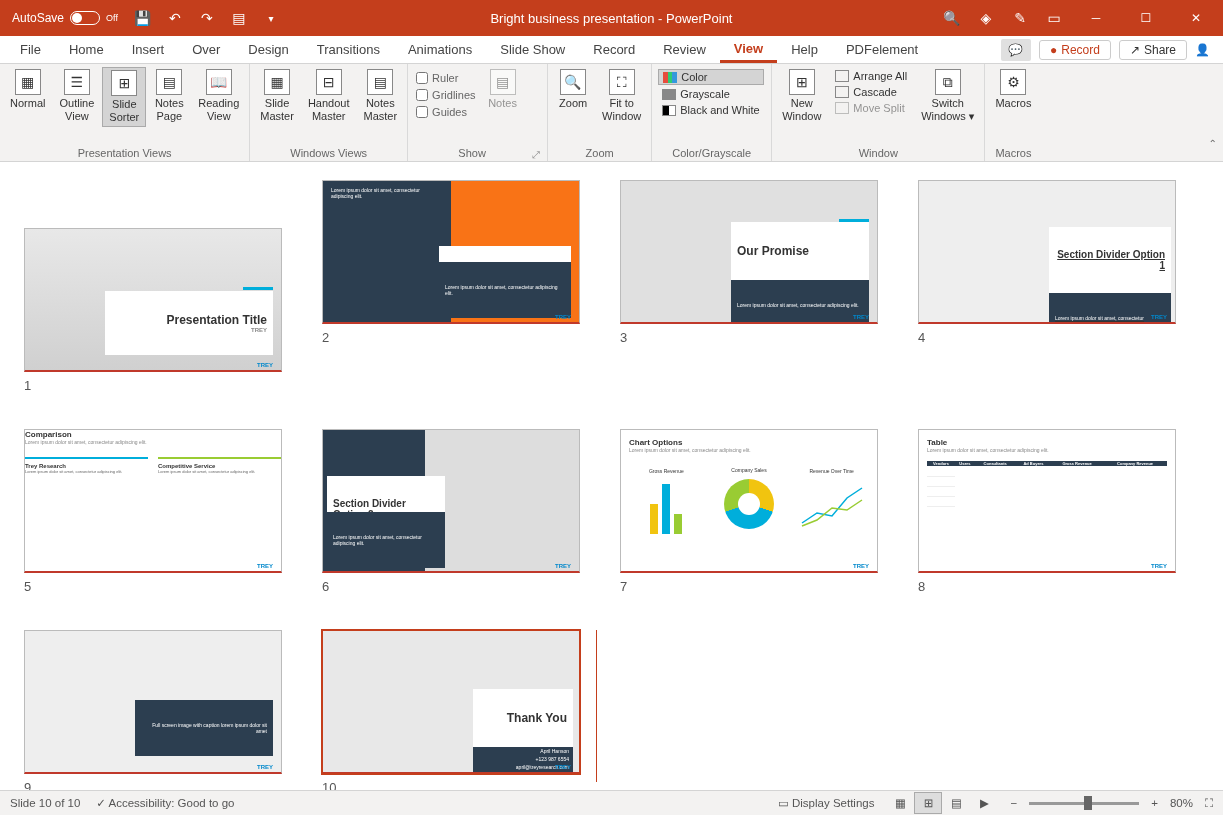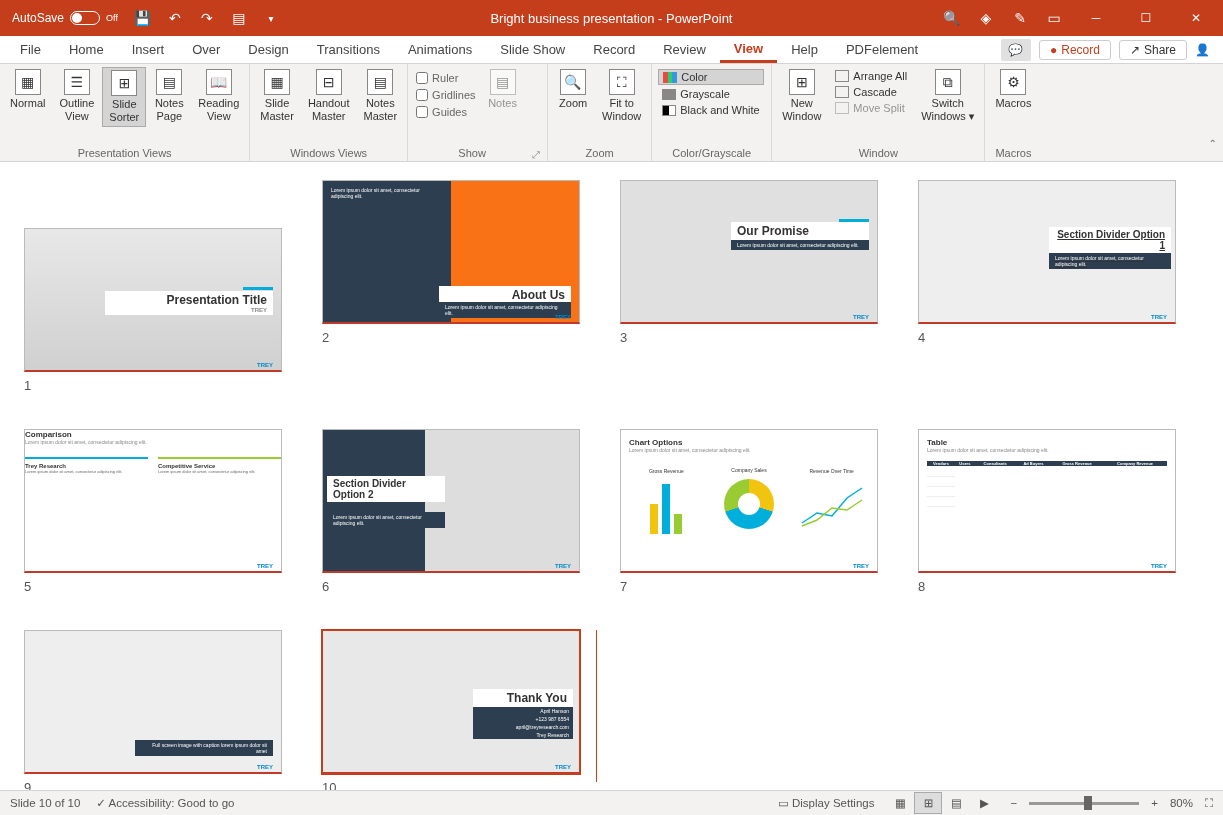--- a/index.html
+++ b/index.html
@@ -40,21 +40,21 @@
 .collapse-btn { position:absolute; right:6px; top:138px; font-size:10px; color:#666; cursor:pointer;}
 
 .sorter-area { background: #fff; height: 628px; overflow: auto; padding: 18px 24px; }
 .slides-grid { display: flex; flex-wrap: wrap; gap: 36px 40px; }
 .slide-wrap { display: flex; flex-direction: column; gap: 6px; }
 .slide-thumb { width: 258px; height: 144px; background: #fff; border: 1px solid #bbb; position: relative; overflow:hidden; font-size:7px; color:#333; border-bottom: 2px solid #c0392b;}
 .slide-thumb.selected { outline: 2px solid #c43e1c; outline-offset: -1px; }
 .slide-num { font-size: 13px; color: #555; }
 .cursor-line { width:1px; background:#c43e1c; height: 152px; margin-left:-24px; }
 
-.s-overlay { position:absolute; background:#fff; padding:2px 6px; }
+.s-overlay { position:absolute; background:#fff; padding:22px 6px; }
 .s-overlay.dark { background:#2c3e50; color:#fff; }
 .s-title { font-weight:600; font-size:12px;}
 .trey-logo {position:absolute;bottom:2px;right:8px;font-size:6px;color:#0088cc;font-weight:bold;}
 .accent-line{position:absolute;height:3px;background:#00aedb;}
 
 .status-bar { height: 25px; background: #f3f2f1; border-top: 1px solid #d4d4d4; display: flex; align-items: center; padding: 0 10px; font-size: 11.5px; color: #555; gap: 16px; }
 .status-right { margin-left: auto; display: flex; align-items: center; gap: 12px; }
 .view-btns { display:flex; gap:0;}
 .view-btns div { width:28px; height:22px; display:flex;align-items:center;justify-content:center;border:1px solid transparent;}
 .view-btns div.active { background:#ddd; border-color:#aaa;}

